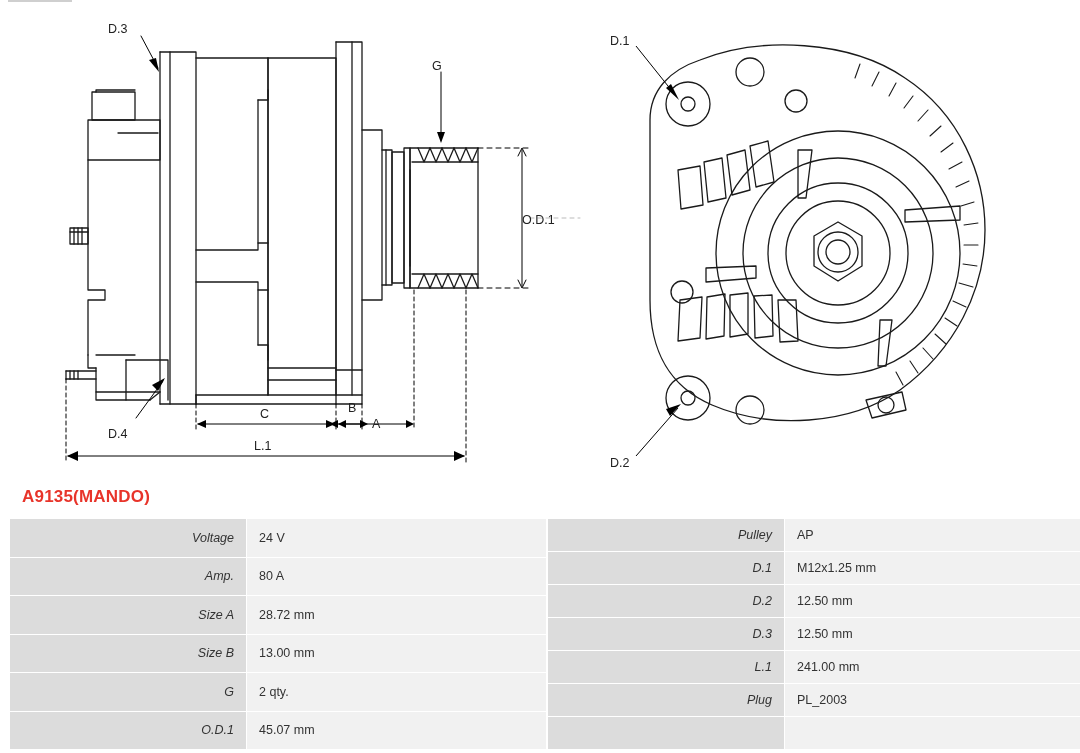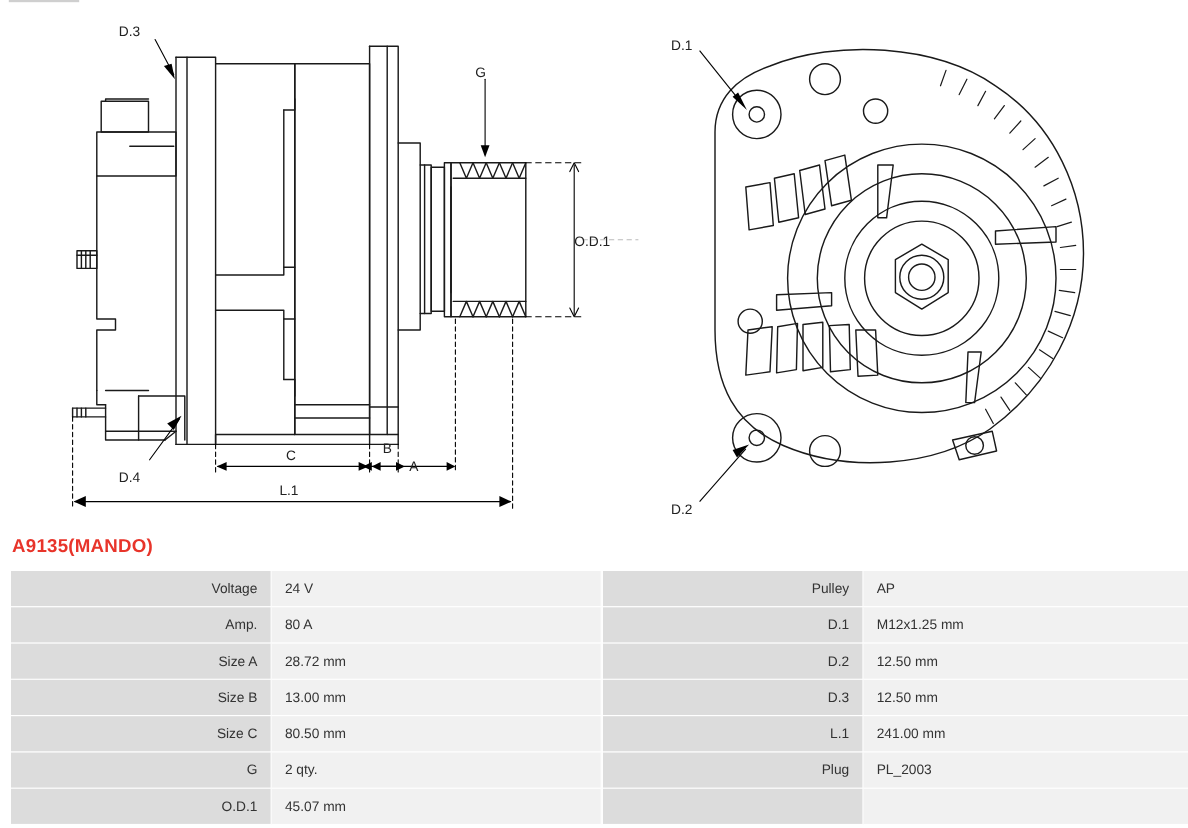--- a/index.html
+++ b/index.html
@@ -33,21 +33,21 @@
     position: absolute;
     left: 8px;
     top: 0px;
     width: 64px;
     height: 2px;
     background: #cfcfcf;
   }
   
   .title {
     position: absolute;
-    left: 11px;
+    left: 22px;
     top: 487px;
     font-size: 17px;
     font-weight: bold;
     color: #e8342a;
     letter-spacing: 0.2px;
   }
   
   .tables {
     position: absolute;
     left: 9px;
@@ -66,20 +66,21 @@
     font-size: 12.5px;
     border: 1px solid #ffffff;
     padding: 0 12px;
     vertical-align: middle;
   }
   td.k {
     width: 212px;
     background: #dcdcdc;
     text-align: right;
     color: #333333;
+    font-style: italic;
   }
   td.v {
     width: 275px;
     background: #f1f1f1;
     text-align: left;
     color: #333333;
   }
   td.blank-k {
     background: #dcdcdc;
   }
@@ -306,24 +307,20 @@
         </tr>
         <tr>
           <td class="k">Size A</td>
           <td class="v">28.72 mm</td>
         </tr>
         <tr>
           <td class="k">Size B</td>
           <td class="v">13.00 mm</td>
         </tr>
         <tr>
-          <td class="k">Size C</td>
-          <td class="v">80.50 mm</td>
-        </tr>
-        <tr>
           <td class="k">G</td>
           <td class="v">2 qty.</td>
         </tr>
         <tr>
           <td class="k">O.D.1</td>
           <td class="v">45.07 mm</td>
         </tr>
       </tbody>
     </table>
 

